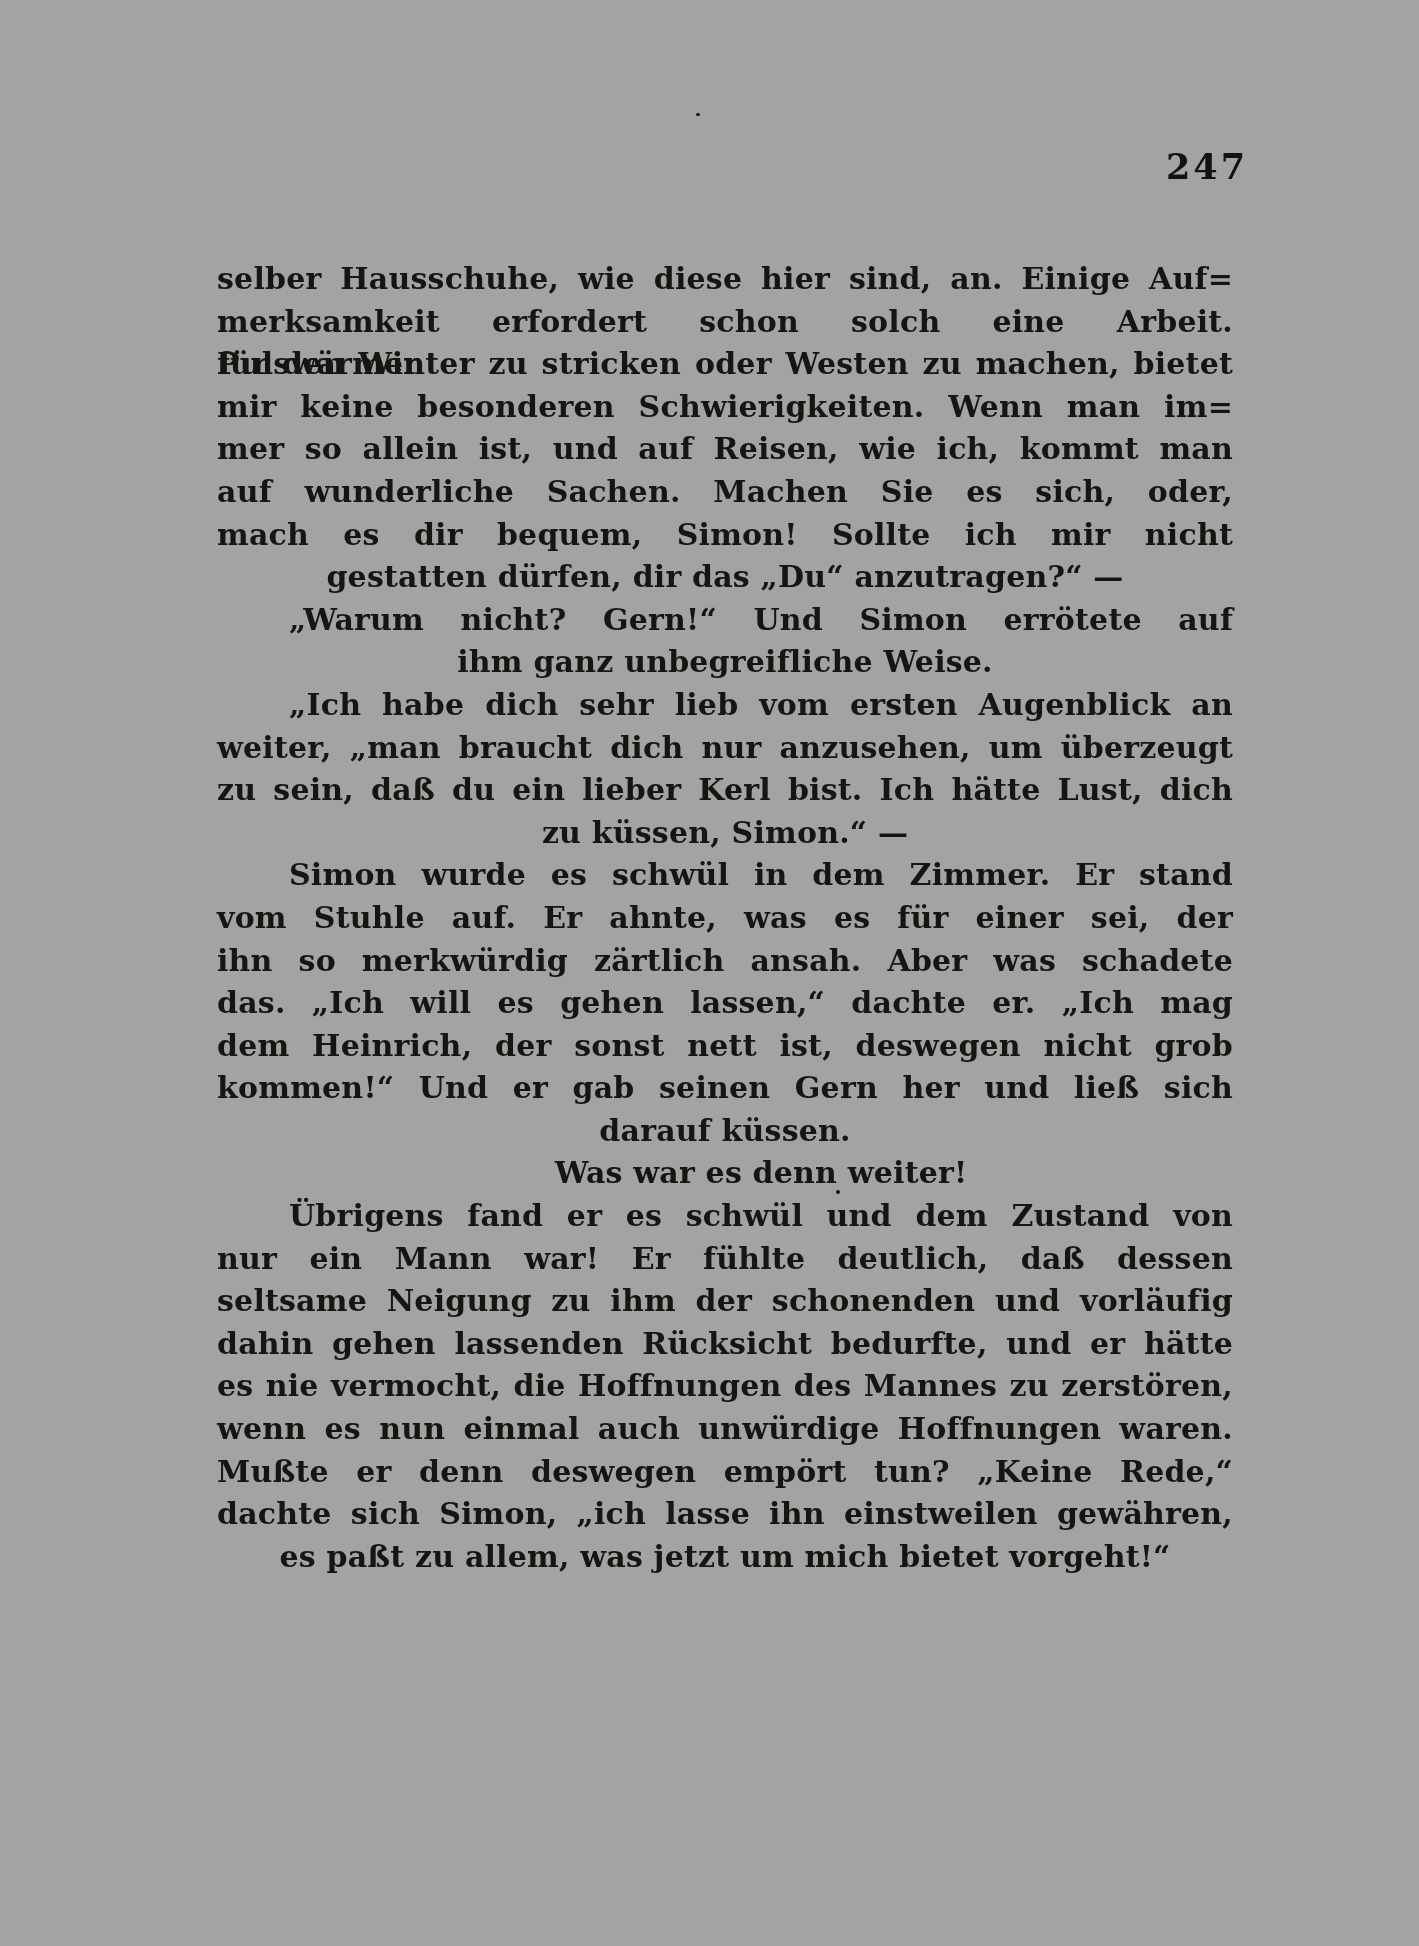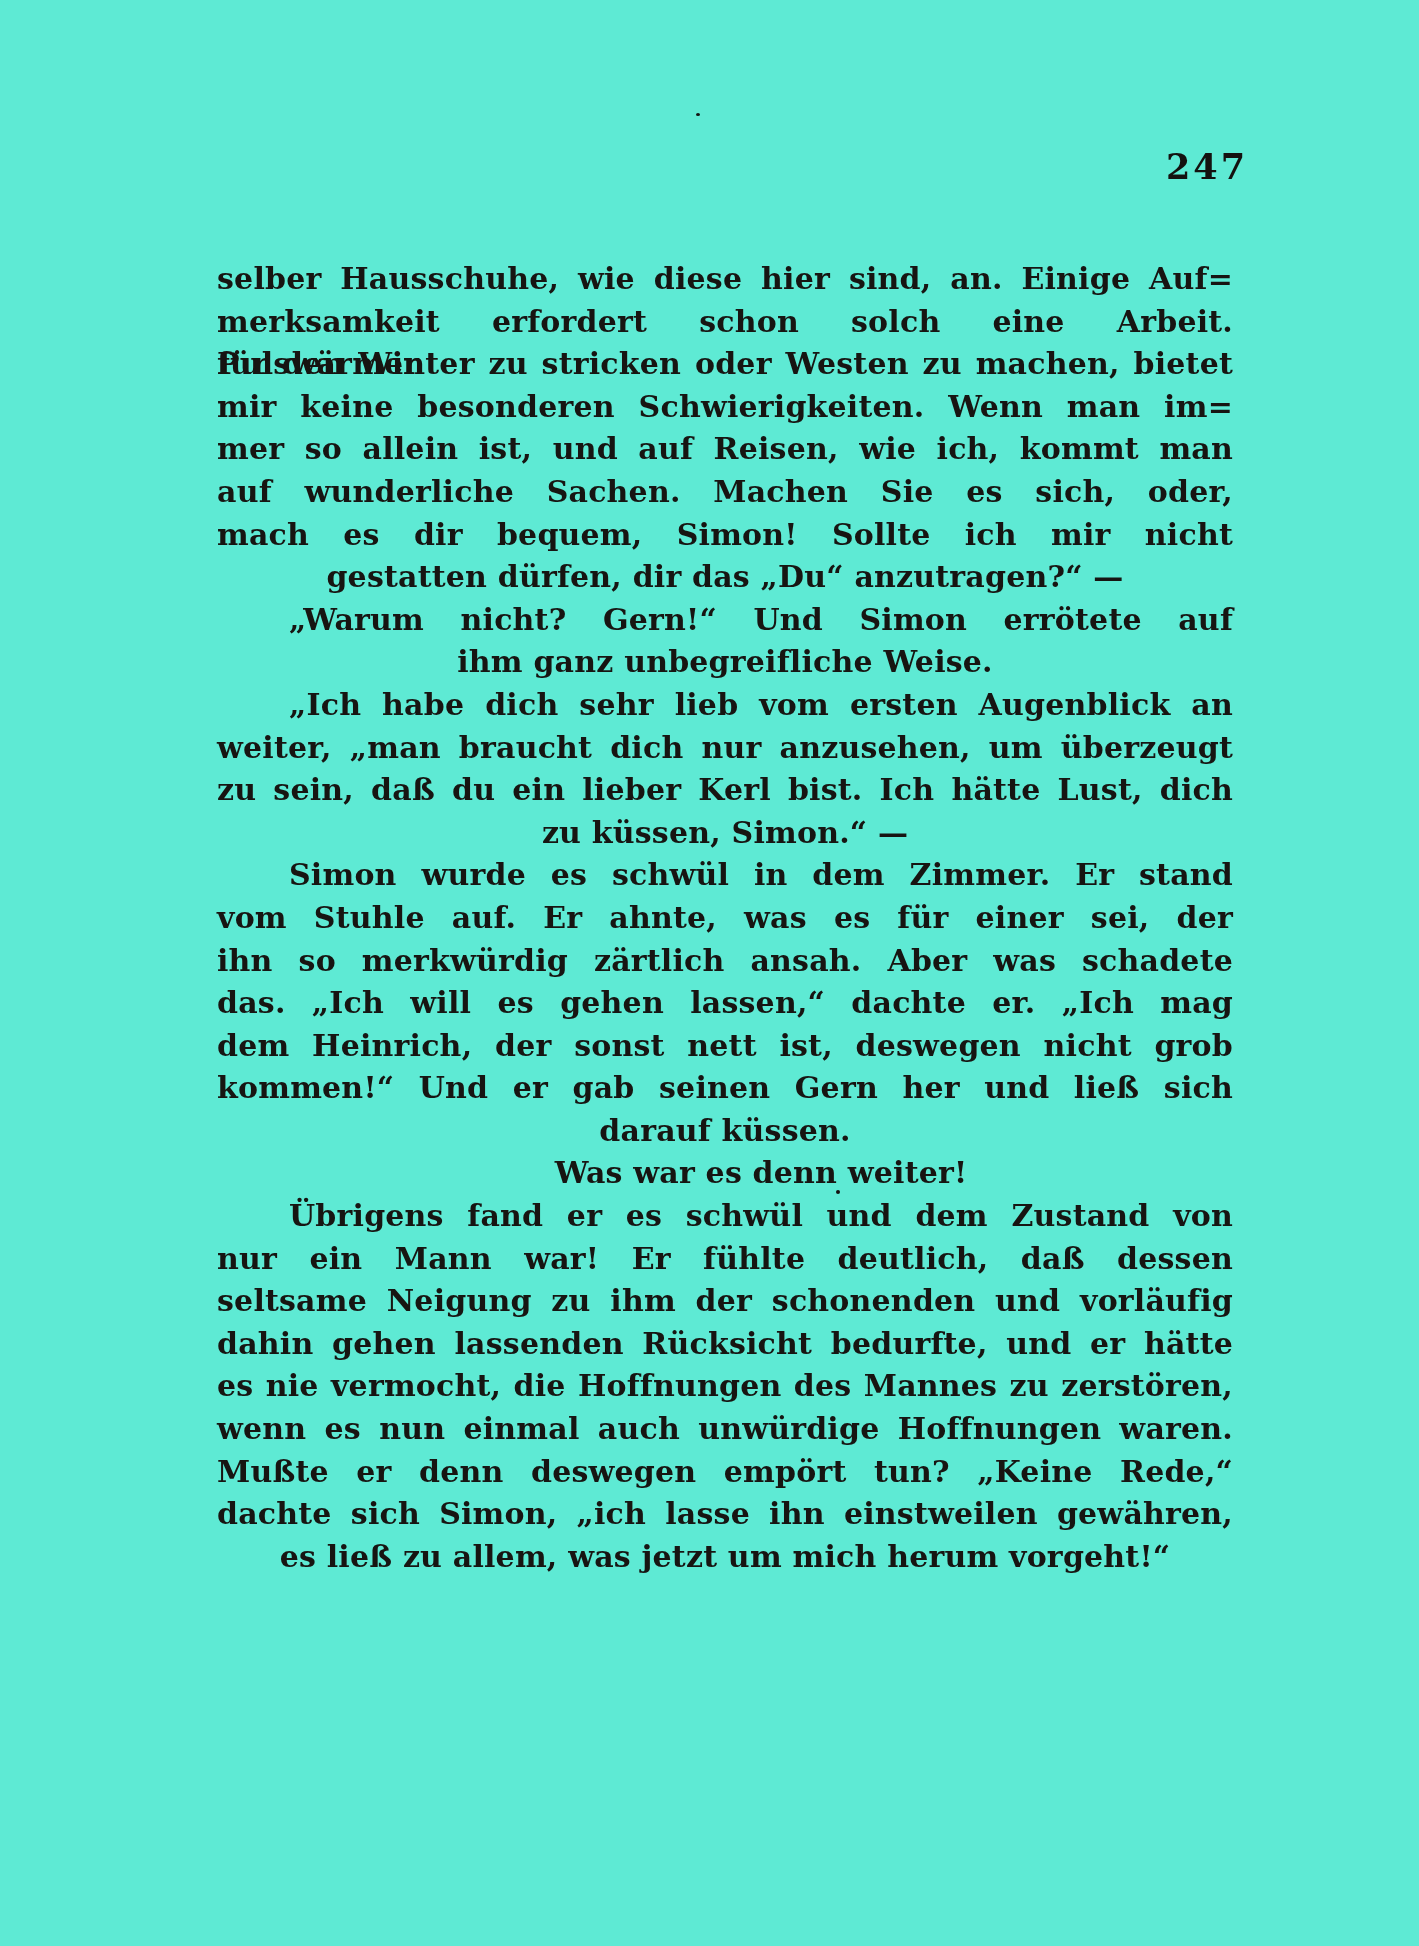--- a/index.html
+++ b/index.html
@@ -7,21 +7,21 @@
     width: 1419px;
     height: 1946px;
     background: #ffffff;
     font-family: "DejaVu Serif", "Liberation Serif", serif;
     position: relative;
     overflow: hidden;
   }
   .page {
     position: absolute;
     inset: 0;
-    background: #5eead4;
+    background: #a3a3a3;
     color: #141210;
   }
   .page-number {
     position: absolute;
     top: 146px;
     left: 1166px;
     font-size: 35px;
     font-weight: bold;
     letter-spacing: 3px;
     color: #141210;
@@ -93,16 +93,16 @@
     <div class="line">darauf küssen.</div>
     <div class="line ind">Was war es denn weiter!</div>
     <div class="line j ind">Übrigens fand er es schwül und dem Zustand von</div>
     <div class="line j">nur ein Mann war! Er fühlte deutlich, daß dessen</div>
     <div class="line j">seltsame Neigung zu ihm der schonenden und vorläufig</div>
     <div class="line j">dahin gehen lassenden Rücksicht bedurfte, und er hätte</div>
     <div class="line j">es nie vermocht, die Hoffnungen des Mannes zu zerstören,</div>
     <div class="line j">wenn es nun einmal auch unwürdige Hoffnungen waren.</div>
     <div class="line j">Mußte er denn deswegen empört tun? „Keine Rede,“</div>
     <div class="line j">dachte sich Simon, „ich lasse ihn einstweilen gewähren,</div>
-    <div class="line">es ließ zu allem, was jetzt um mich herum vorgeht!“</div>
+    <div class="line">es paßt zu allem, was jetzt um mich bietet vorgeht!“</div>
   </section>
 
 </main>
 
 </body></html>

